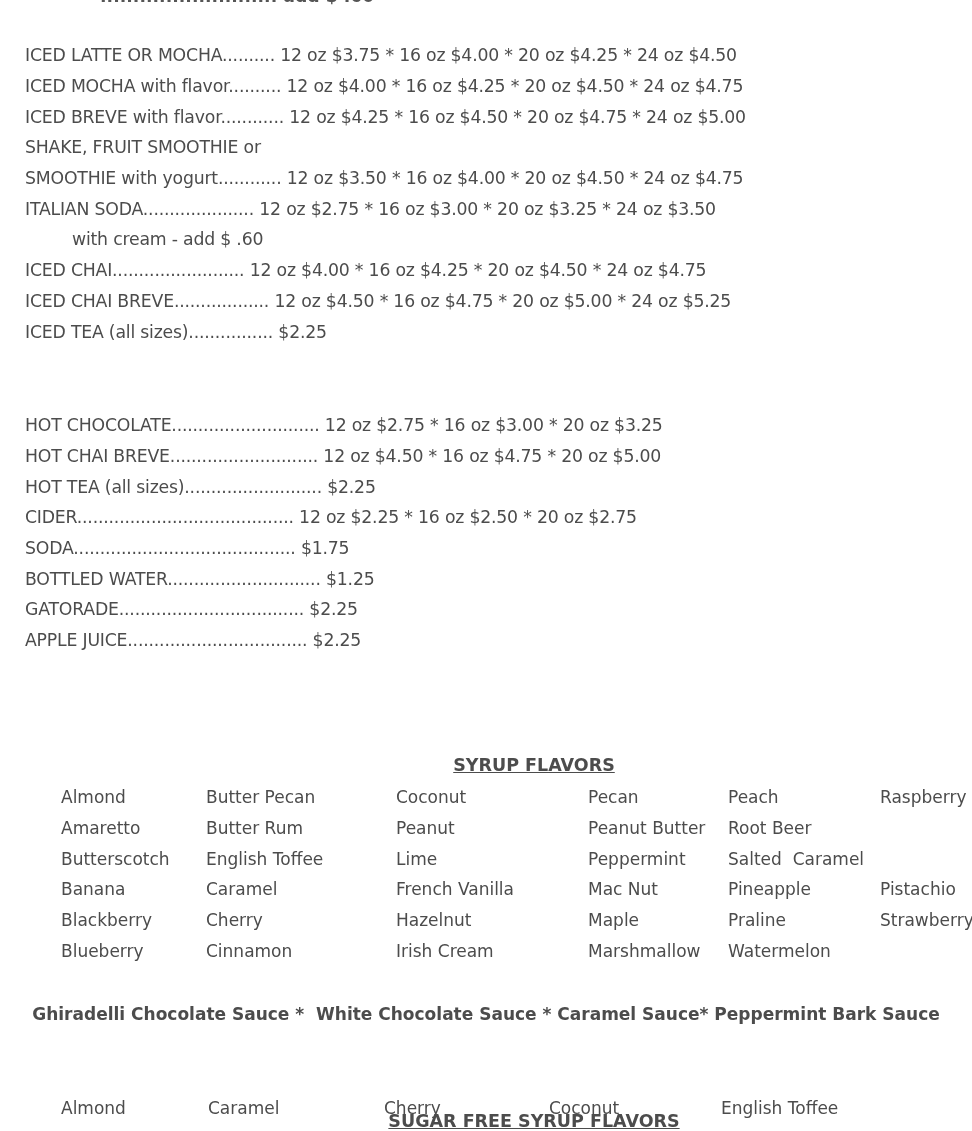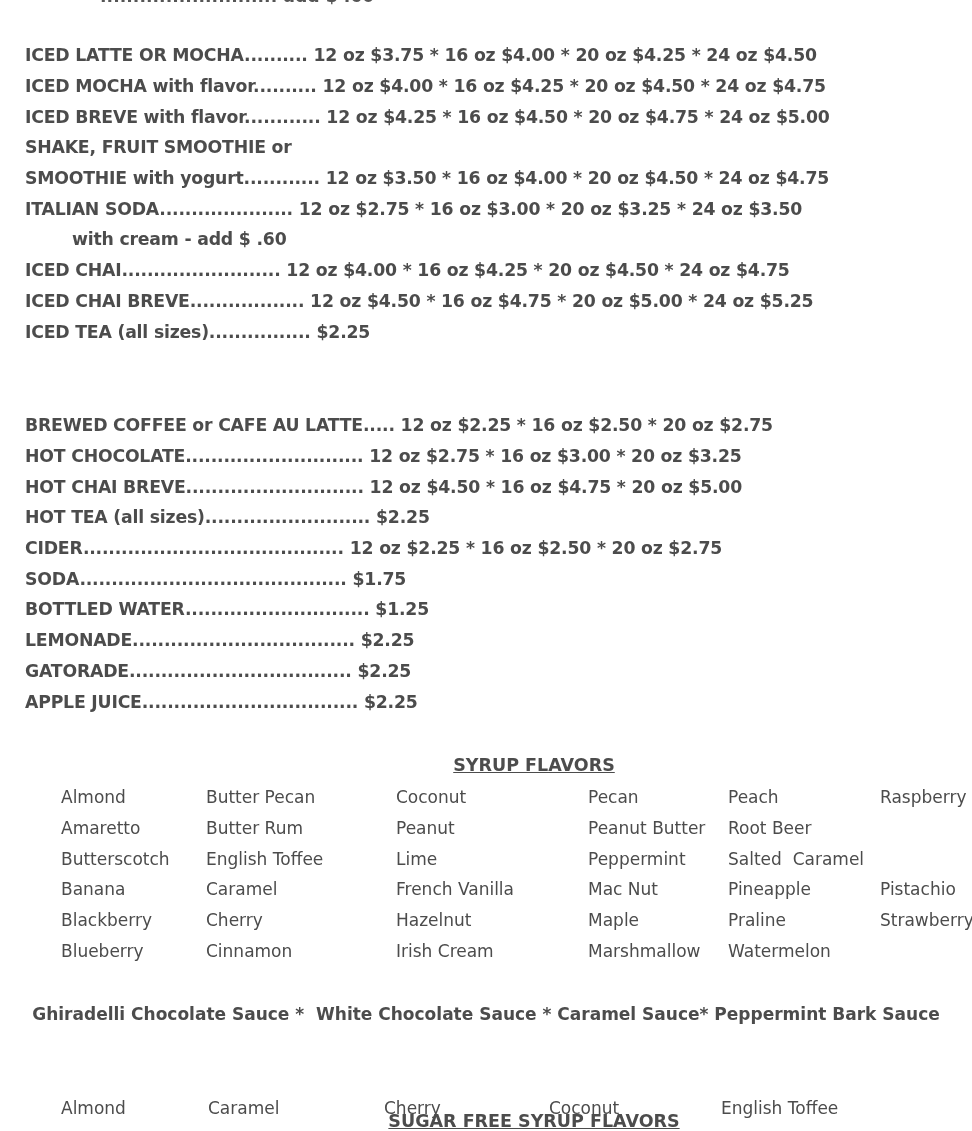--- a/index.html
+++ b/index.html
@@ -14,21 +14,21 @@
     position: absolute; top: 0; left: 0; width: 972px; height: 9px;
     overflow: hidden;
   }
   .clip-strip .inner {
     position: absolute; top: -14px; left: 100px;
     font-size: 17.3px; font-weight: bold; white-space: pre; color: #555;
   }
   .section { position: absolute; left: 25px; right: 0; }
   .menu-line {
     height: 30.7px; display: flex; align-items: center;
-    font-size: 17.3px; font-weight: bold; white-space: pre;
+    font-size: 17.3px; font-weight: normal; white-space: pre;
     letter-spacing: -0.2px;
   }
   .menu-line.indent { padding-left: 47px; }
   .center-title {
     position: absolute; left: 0; width: 972px; text-align: left;
     font-size: 17.5px; font-weight: bold; height: 30.7px;
     display: flex; align-items: center; justify-content: center; margin-left: 48px;
   }
   .center-title .u { text-decoration: underline; }
   .flavor-grid {
@@ -72,28 +72,26 @@
   <div class="menu-line">SHAKE, FRUIT SMOOTHIE or</div>
   <div class="menu-line">SMOOTHIE with yogurt............ 12 oz $3.50 * 16 oz $4.00 * 20 oz $4.50 * 24 oz $4.75</div>
   <div class="menu-line">ITALIAN SODA..................... 12 oz $2.75 * 16 oz $3.00 * 20 oz $3.25 * 24 oz $3.50</div>
   <div class="menu-line indent">with cream - add $ .60</div>
   <div class="menu-line">ICED CHAI......................... 12 oz $4.00 * 16 oz $4.25 * 20 oz $4.50 * 24 oz $4.75</div>
   <div class="menu-line">ICED CHAI BREVE.................. 12 oz $4.50 * 16 oz $4.75 * 20 oz $5.00 * 24 oz $5.25</div>
   <div class="menu-line">ICED TEA (all sizes)................ $2.25</div>
 </div>
 
 <div class="section" id="hot-section">
-  <div class="menu-line">BREWED COFFEE or CAFE AU LATTE..... 12 oz $2.25 * 16 oz $2.50 * 20 oz $2.75</div>
   <div class="menu-line">HOT CHOCOLATE............................ 12 oz $2.75 * 16 oz $3.00 * 20 oz $3.25</div>
   <div class="menu-line">HOT CHAI BREVE............................ 12 oz $4.50 * 16 oz $4.75 * 20 oz $5.00</div>
   <div class="menu-line">HOT TEA (all sizes).......................... $2.25</div>
   <div class="menu-line">CIDER......................................... 12 oz $2.25 * 16 oz $2.50 * 20 oz $2.75</div>
   <div class="menu-line">SODA.......................................... $1.75</div>
   <div class="menu-line">BOTTLED WATER............................. $1.25</div>
-  <div class="menu-line">LEMONADE................................... $2.25</div>
   <div class="menu-line">GATORADE................................... $2.25</div>
   <div class="menu-line">APPLE JUICE.................................. $2.25</div>
 </div>
 
 <div class="center-title" id="syrup-title">
   <span class="u">SYRUP FLAVORS</span>
 </div>
 
 <div class="flavor-grid" id="syrup-grid">
   <div class="cell">Almond</div>

